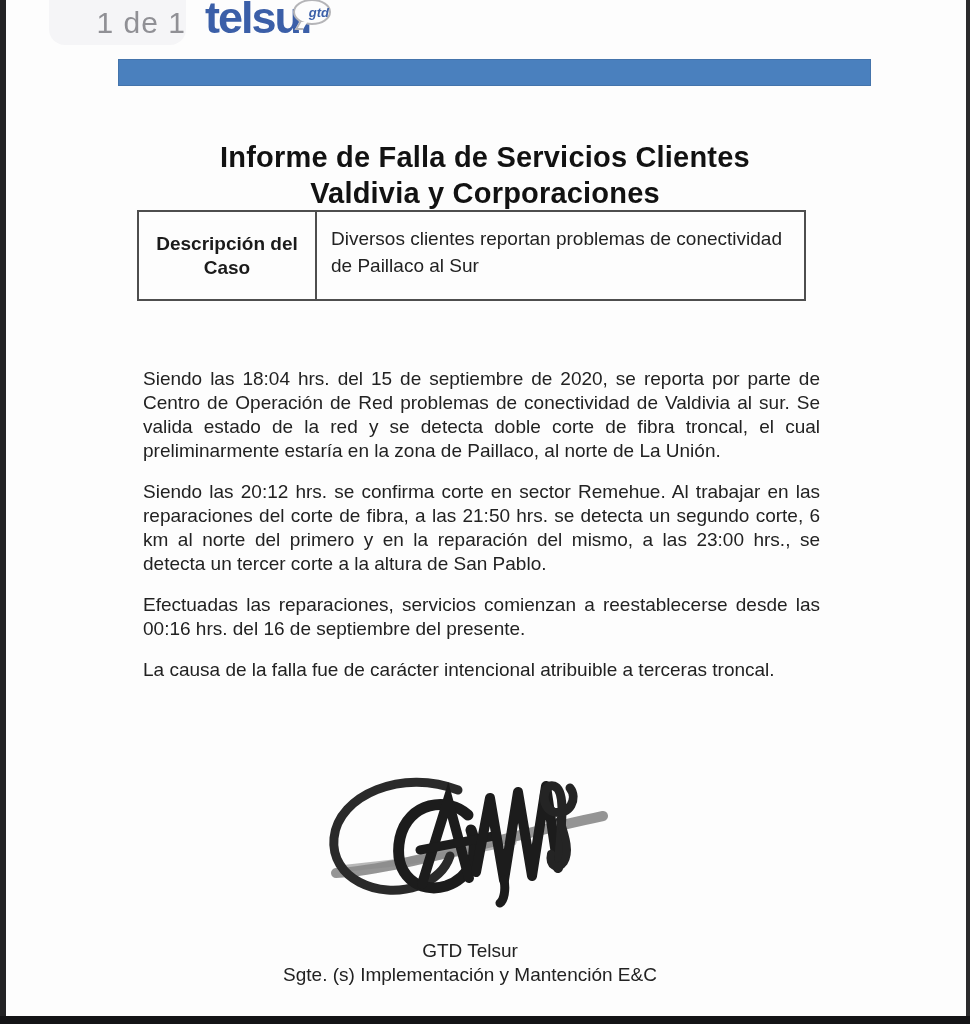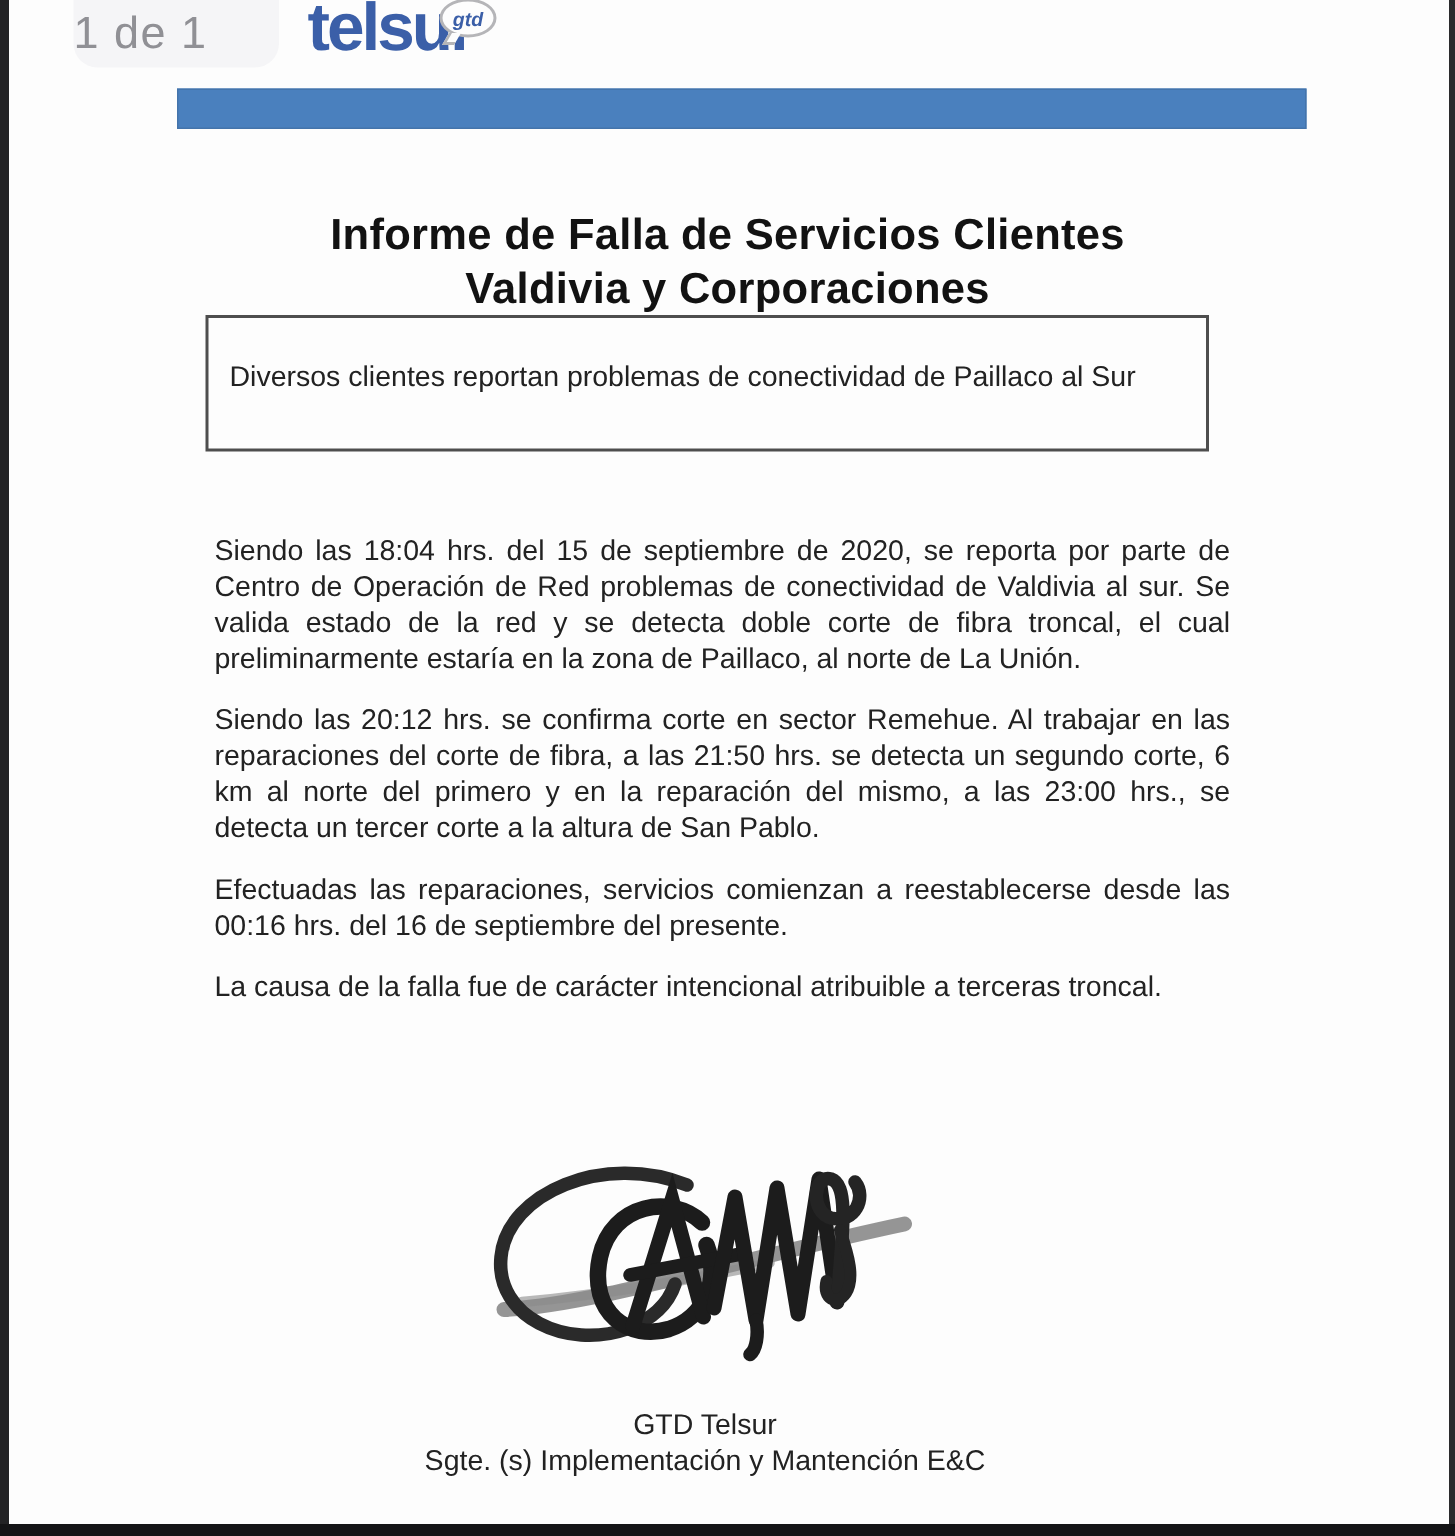--- a/index.html
+++ b/index.html
@@ -15,35 +15,35 @@
   }
   
   .edge-left   { position: absolute; left: 0; top: 0; width: 6px; height: 1024px; background: #232325; }
   .edge-right  { position: absolute; right: 0; top: 0; width: 4px; height: 1024px; background: #2a2a2c; }
   .edge-bottom { position: absolute; left: 0; bottom: 0; width: 970px; height: 8px; background: #141416; }
 
   
   .pager {
     position: absolute; left: 49px; top: 0; width: 137px; height: 45px;
     background: #f5f5f7; border-radius: 0 0 16px 16px;
-    display: flex; align-items: center; justify-content: flex-start;
+    display: flex; align-items: center; justify-content: flex-end;
     font-size: 30px; font-weight: 500; color: #909095; letter-spacing: 1px;
   }
 
   
   .logo { position: absolute; left: 205px; top: -8px; width: 160px; height: 60px; }
   .logo-text {
     font-size: 45px; font-weight: bold; letter-spacing: -2px;
     color: #3b5fa8; line-height: 52px;
   }
   .logo-badge {
     position: absolute; left: 88px; top: 7px; width: 38px; height: 26px;
     border: 2px solid #b5b5b8; border-radius: 50%;
     background: #fdfdfd;
-    display: flex; align-items: center; justify-content: center;
+    display: flex; align-items: center; justify-content: flex-end;
     font-size: 13px; font-style: italic; font-weight: bold; color: #3b5fa8;
   }
   .logo-badge-tail {
     position: absolute; left: 92px; top: 30px; width: 8px; height: 8px;
     border-left: 2px solid #b5b5b8; border-bottom: 2px solid #b5b5b8;
     transform: skewX(-30deg); background: #fdfdfd;
   }
 
   .accent-bar {
     position: absolute; left: 118px; top: 59px; width: 753px; height: 27px;
@@ -67,21 +67,21 @@
     padding: 4px 10px; color: #1b1b1b;
   }
   .case-table .cell-value {
     flex: 1; display: flex; align-items: center;
     font-size: 19px; line-height: 27px; padding: 6px 16px 14px 14px; color: #222;
   }
 
   .body-text { position: absolute; left: 143px; top: 356px; width: 677px; }
   .body-text p {
     font-size: 19px; line-height: 24px; text-align: justify;
-    color: #222; margin: 0 0 17px 0;
+    color: #222; margin: 11px 0 17px 0;
   }
 
   .signature-svg { position: absolute; left: 308px; top: 760px; width: 324px; height: 148px; }
 
   .sign-block {
     position: absolute; left: 120px; top: 939px; width: 700px;
     text-align: center; font-size: 19px; line-height: 24px; color: #222;
   }
   .sign-block .sign-name { font-weight: bold; color: #161616; }
 </style>
@@ -103,20 +103,21 @@
   </div>
 
   <div class="accent-bar"></div>
 
   <div class="doc-title">
     <div>Informe de Falla de Servicios Clientes</div>
     <div>Valdivia y Corporaciones</div>
   </div>
 
   <div class="case-table">
+    <div class="cell-label">Descripción del Caso</div>
     <div class="cell-value">
       <span>Diversos clientes reportan problemas de conectividad de Paillaco al Sur</span>
     </div>
   </div>
 
   <div class="body-text">
     <p>Siendo las 18:04 hrs. del 15 de septiembre de 2020, se reporta por parte de Centro de Operación de Red problemas de conectividad de Valdivia al sur. Se valida estado de la red y se detecta doble corte de fibra troncal, el cual preliminarmente estaría en la zona de Paillaco, al norte de La Unión.</p>
     <p>Siendo las 20:12 hrs. se confirma corte en sector Remehue. Al trabajar en las reparaciones del corte de fibra, a las 21:50 hrs. se detecta un segundo corte, 6 km al norte del primero y en la reparación del mismo, a las 23:00 hrs., se detecta un tercer corte a la altura de San Pablo.</p>
     <p>Efectuadas las reparaciones, servicios comienzan a reestablecerse desde las 00:16 hrs. del 16 de septiembre del presente.</p>
     <p>La causa de la falla fue de carácter intencional atribuible a terceras troncal.</p>

